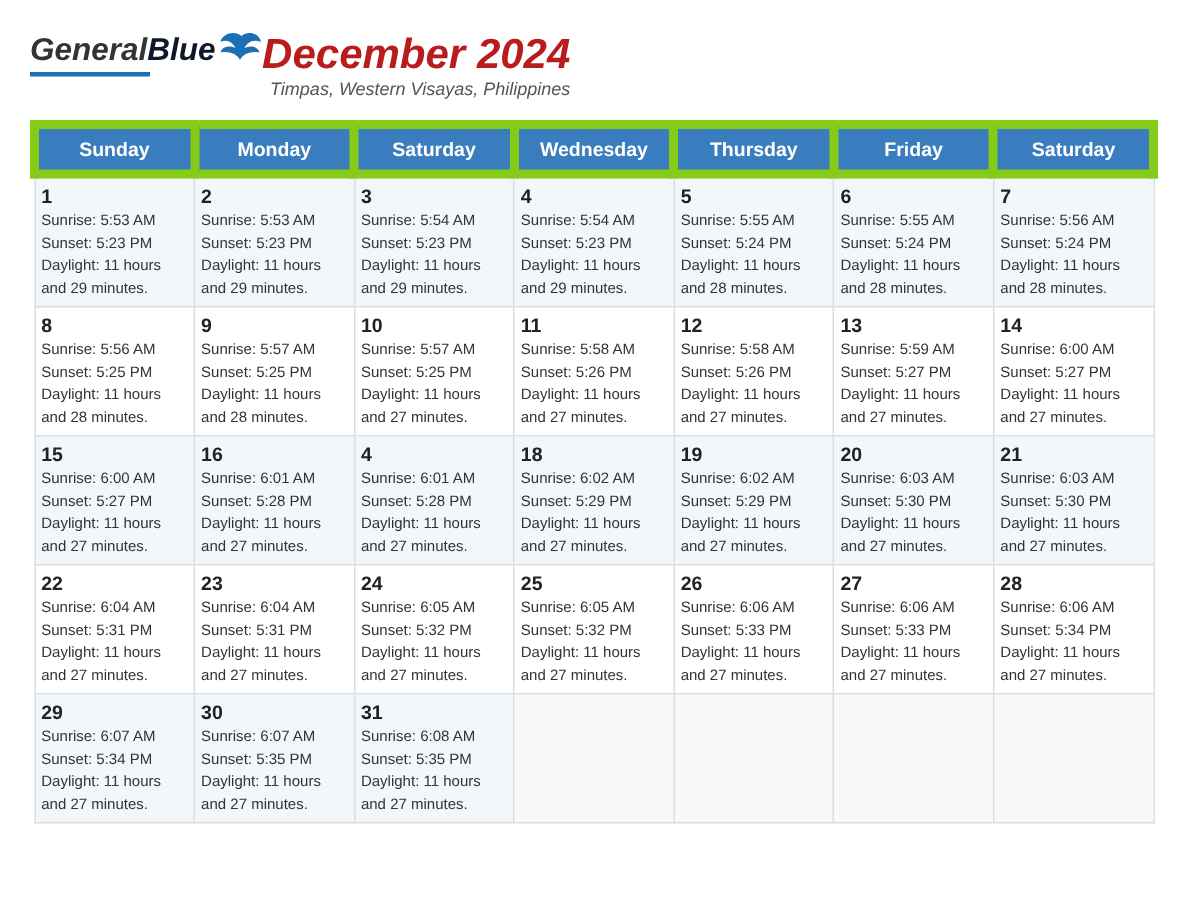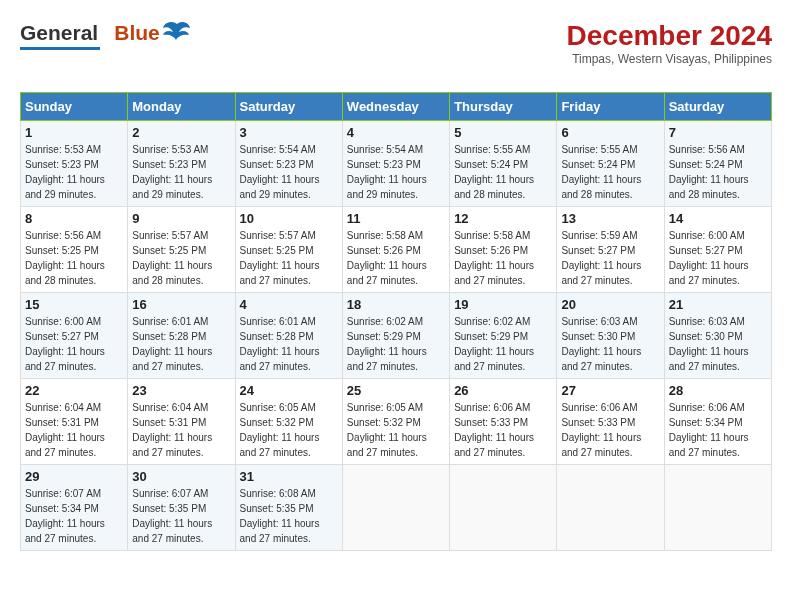--- a/index.html
+++ b/index.html
@@ -5,23 +5,23 @@
     * { box-sizing: border-box; margin: 0; padding: 0; }
     body {
       font-family: Arial, sans-serif;
       background: #fff;
       width: 792px;
       min-height: 612px;
       padding: 20px;
     }
     .header-area {
       display: flex;
-      justify-content: space-between;
       align-items: flex-start;
-      margin-bottom: 26px;
+      margin-bottom: 14px;
+      font-style: italic;
     }
     .title-area { text-align: right; }
     .calendar-title {
       font-size: 28px;
       font-weight: bold;
       color: #b91c1c;
     }
     .calendar-subtitle {
       font-size: 12px;
       color: #555;
@@ -30,22 +30,22 @@
       width: 100%;
       border-collapse: collapse;
       table-layout: fixed;
     }
     thead th {
       background-color: #3a7dbf;
       color: #fff;
       font-size: 13px;
       font-weight: bold;
       padding: 6px 4px;
-      text-align: left;
-      border: 1px solid #84cc16;
+      text-align: center;
+      border: 6px solid #84cc16;
     }
     tbody td {
       vertical-align: top;
       padding: 4px 4px;
       font-size: 10.5px;
       border: 1px solid #ddd;
       min-height: 80px;
       background: #fff;
     }
     tbody tr:nth-child(odd) td {
@@ -78,21 +78,21 @@
       align-items: center;
     }
   </style>
 </head>
 <body>
 
 <div class="header-area">
   <div class="logo-block">
     <div class="logo-top-row">
       <span style="font-size:21px;font-weight:bold;color:#333;">General</span>
-      <span style="font-size:21px;font-weight:bold;color:#c2410c;padding-left:16px;">Blue</span>
+      <span style="font-size:21px;font-weight:bold;color:#0f172a;">Blue</span>
       <span style="color:#1a6fb5;margin-left:3px;">
         <svg width="28" height="22" viewBox="0 0 28 22">
           <path d="M14 4 C18 0, 26 2, 27 8 C22 6, 18 8, 16 12 C20 10, 25 11, 26 15 C20 14, 15 16, 13 20 C11 16, 6 14, 0 15 C1 11, 6 10, 10 12 C8 8, 4 6, 0 8 C1 2, 10 0, 14 4Z" fill="#1a6fb5"></path>
         </svg>
       </span>
     </div>
     <div style="width:80px;height:3px;background:#1a6fb5;margin-top:1px;"></div>
   </div>
   <div class="title-area">
     <div class="calendar-title">December 2024</div>

